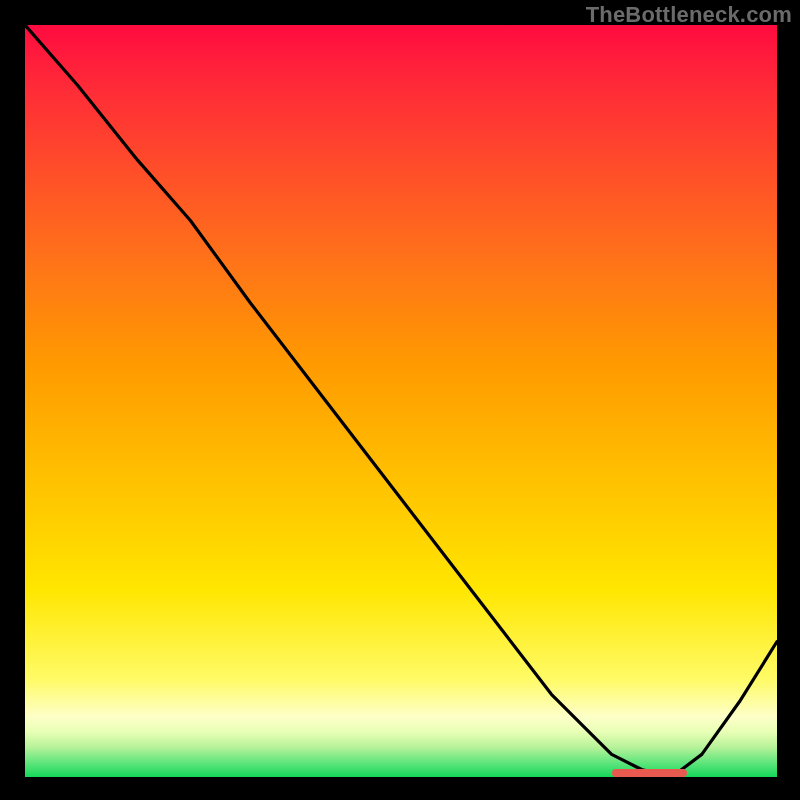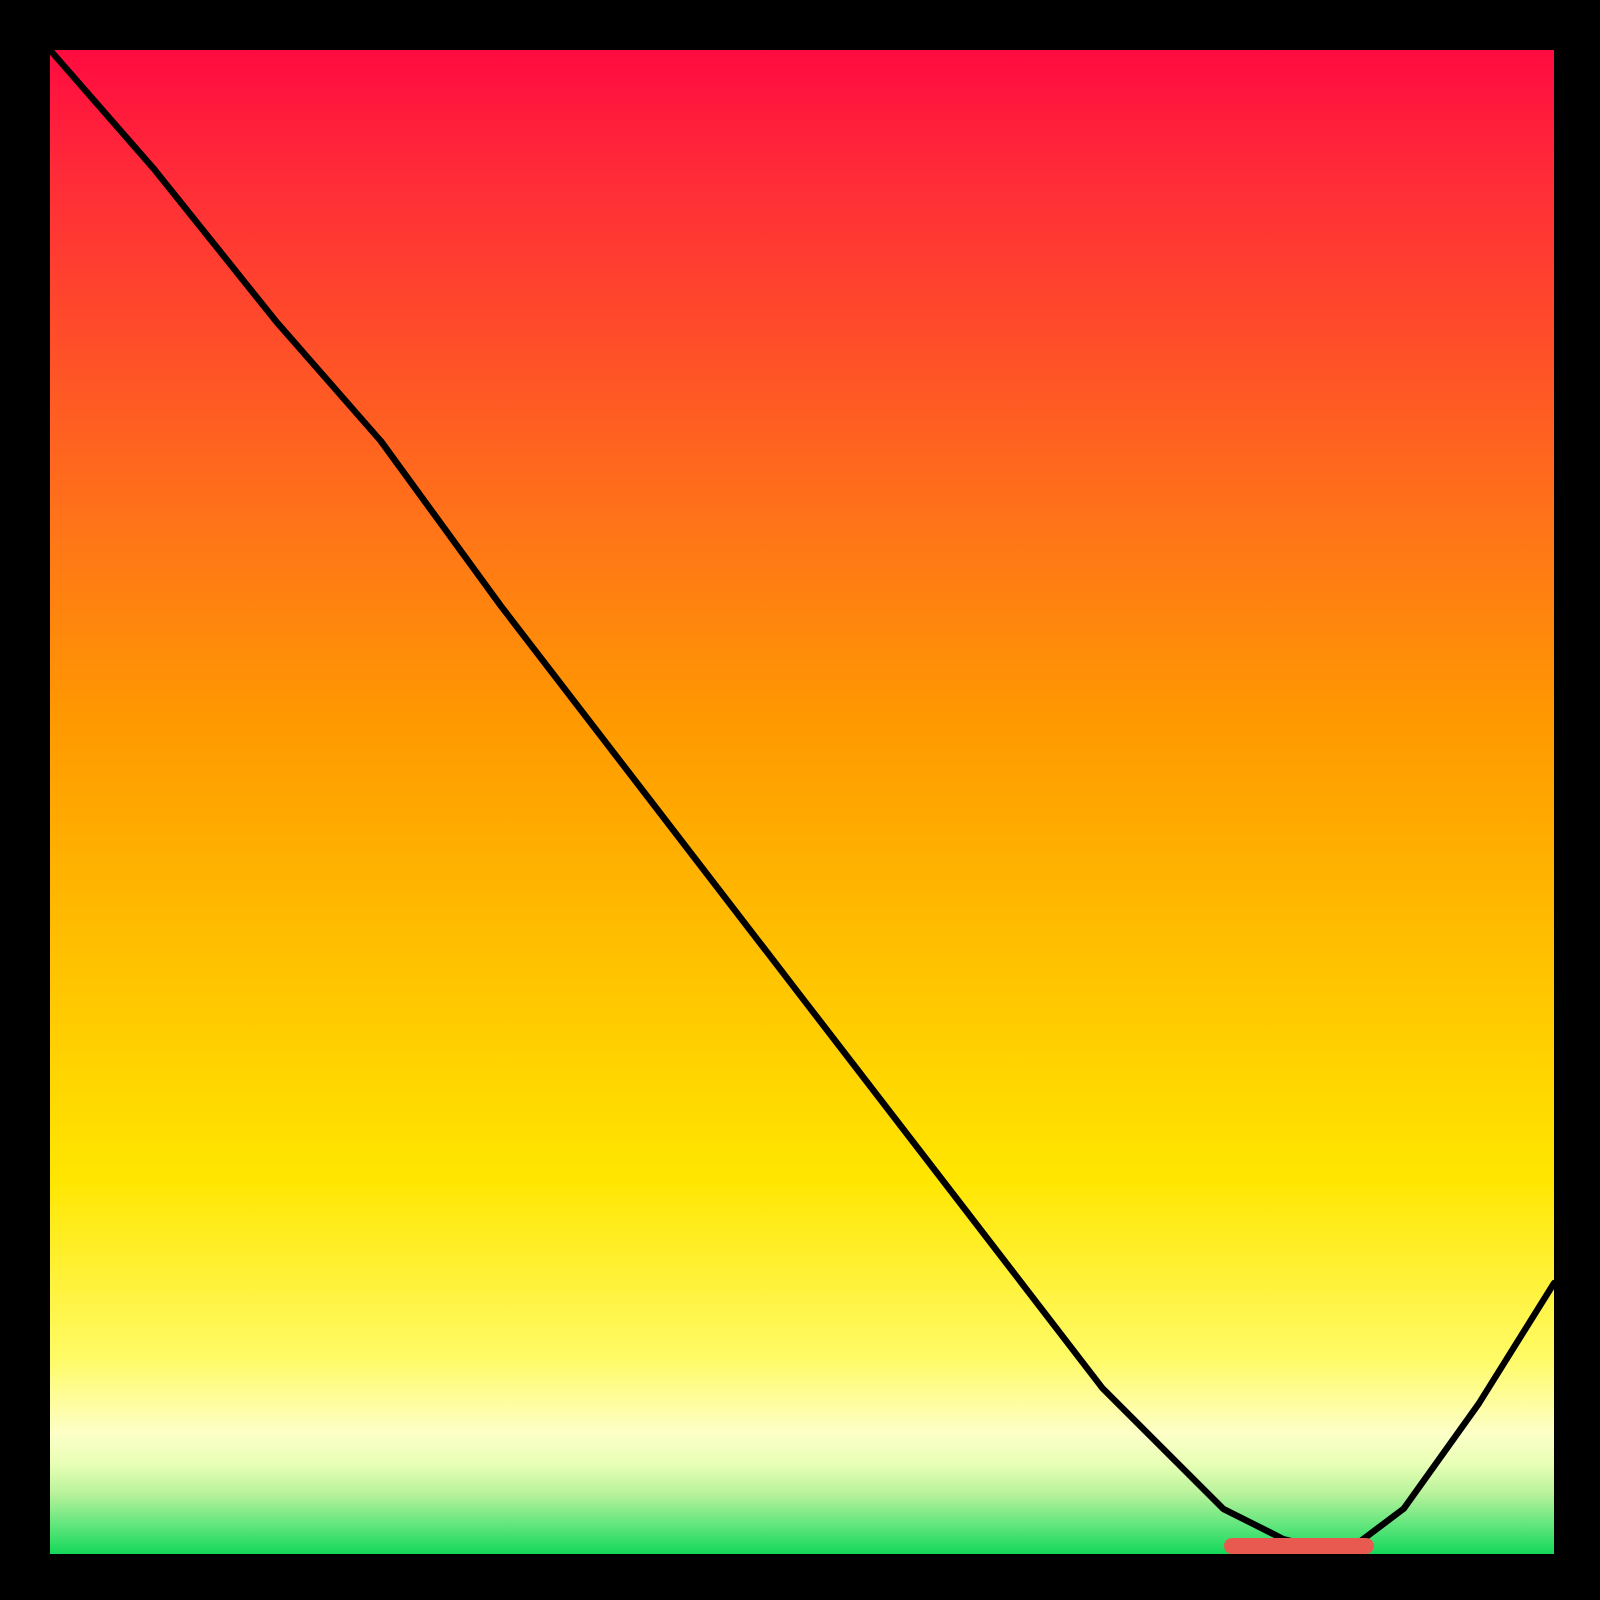--- a/index.html
+++ b/index.html
@@ -74,20 +74,21 @@
     font-size: 22px;
     font-weight: bold;
     color: #6b6b6b;
     letter-spacing: 0.2px;
   }
 </style>
 </head>
 <body>
 
 <div class="chart-container">
+  <div class="watermark">TheBottleneck.com</div>
 
   <div class="plot-area">
     <svg class="curve" viewBox="0 0 752 752" preserveAspectRatio="none">
       <path id="curve-path" fill="none" stroke-width="3.2" stroke-linecap="round" stroke-linejoin="round" d="M0.0 0.0 L52.6 60.2 L112.8 135.4 L165.4 195.5 L225.6 278.2 L300.8 376.0 L376.0 473.8 L451.2 571.5 L526.4 669.3 L586.6 729.4 L616.6 744.5 L646.7 752.0 L676.8 729.4 L714.4 676.8 L752.0 616.6" stroke="#000000"></path>
     </svg>
     <div class="marker" id="min-marker" style="left: 586.56px; width: 75.2px; top: 744.24px; background: rgb(232, 90, 79);"></div>
   </div>
 
   <div class="axis-left"></div>
   <div class="axis-bottom"></div>

